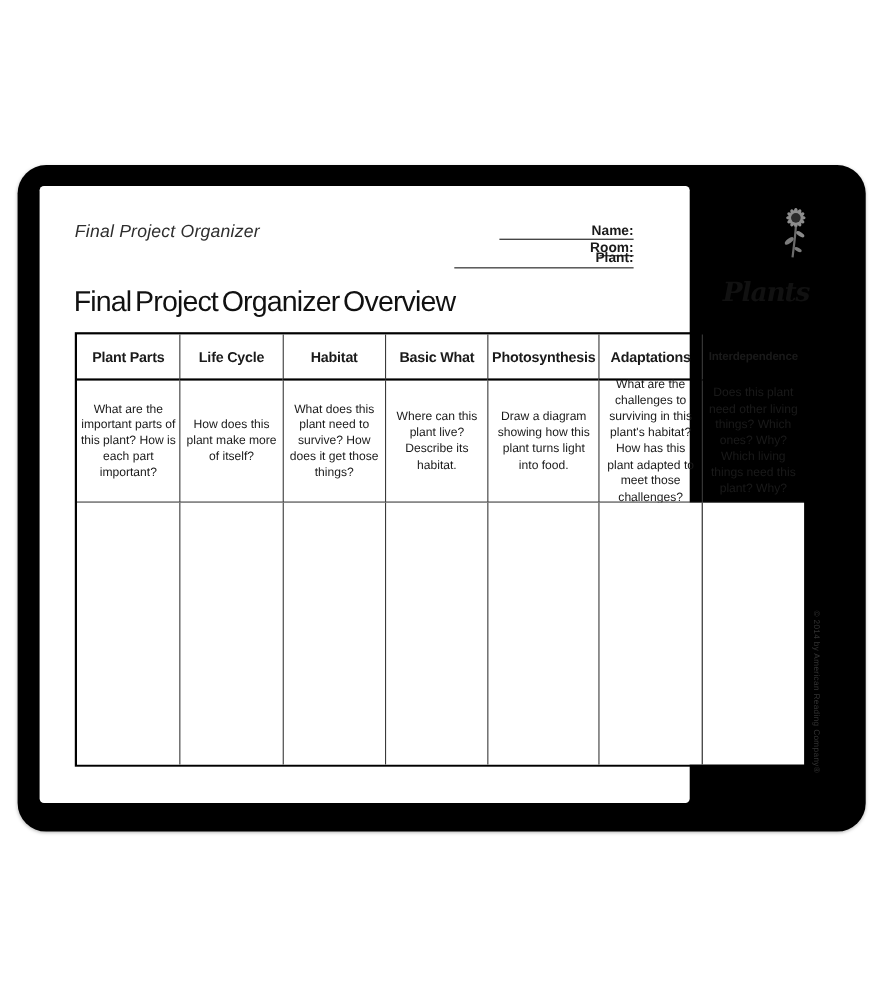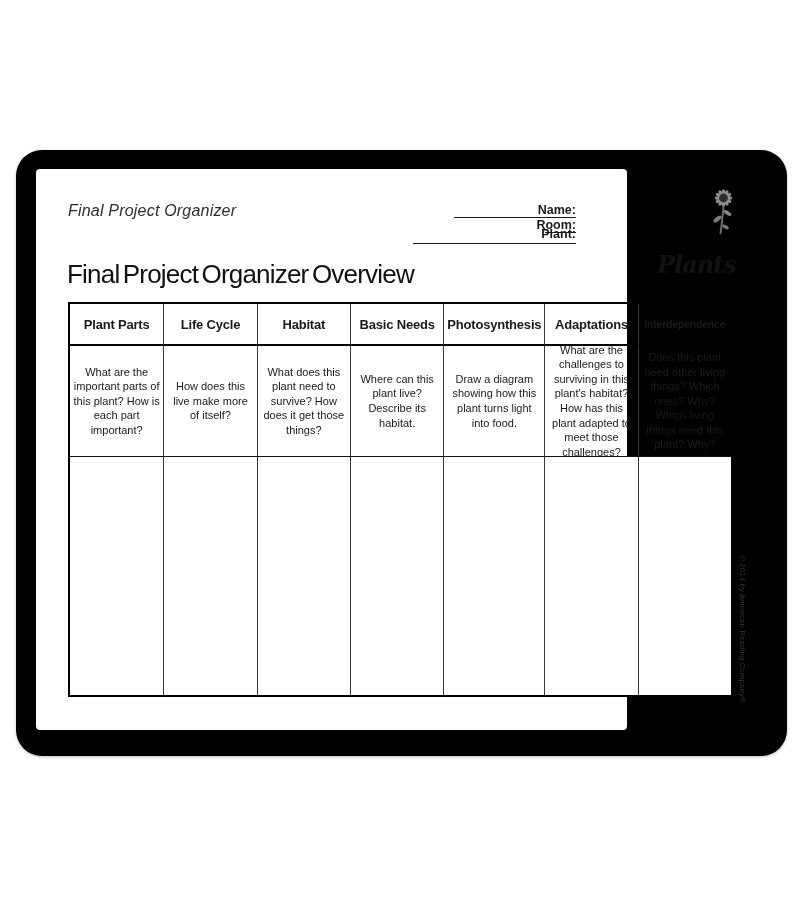--- a/index.html
+++ b/index.html
@@ -91,27 +91,27 @@
         </span>
         <span class="logo-text">Plants</span>
       </div>
 
       <div class="page-title">Final Project Organizer Overview</div>
 
       <div class="org-table">
         <div class="cell hcell first">Plant Parts</div>
         <div class="cell hcell">Life Cycle</div>
         <div class="cell hcell">Habitat</div>
-        <div class="cell hcell">Basic Needs</div>
+        <div class="cell hcell">Basic What</div>
         <div class="cell hcell">Photosynthesis</div>
         <div class="cell hcell">Adaptations</div>
         <div class="cell hcell small">Interdependence</div>
 
         <div class="cell qcell first">What are the important parts of this plant? How is each part important?</div>
-        <div class="cell qcell">How does this live make more of itself?</div>
+        <div class="cell qcell">How does this plant make more of itself?</div>
         <div class="cell qcell">What does this plant need to survive? How does it get those things?</div>
         <div class="cell qcell">Where can this plant live? Describe its habitat.</div>
         <div class="cell qcell">Draw a diagram showing how this plant turns light into food.</div>
         <div class="cell qcell">What are the challenges to surviving in this plant's habitat? How has this plant adapted to meet those challenges?</div>
         <div class="cell qcell">Does this plant need other living things? Which ones? Why? Which living things need this plant? Why?</div>
 
         <div class="cell acell first"></div>
         <div class="cell acell"></div>
         <div class="cell acell"></div>
         <div class="cell acell"></div>

